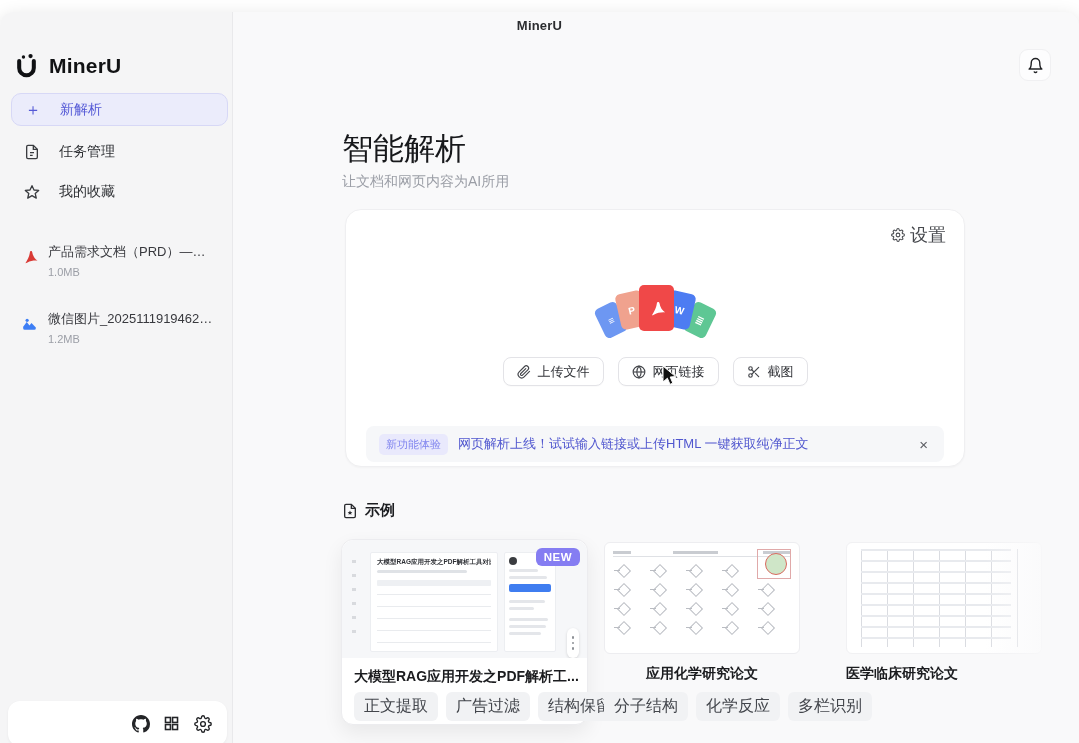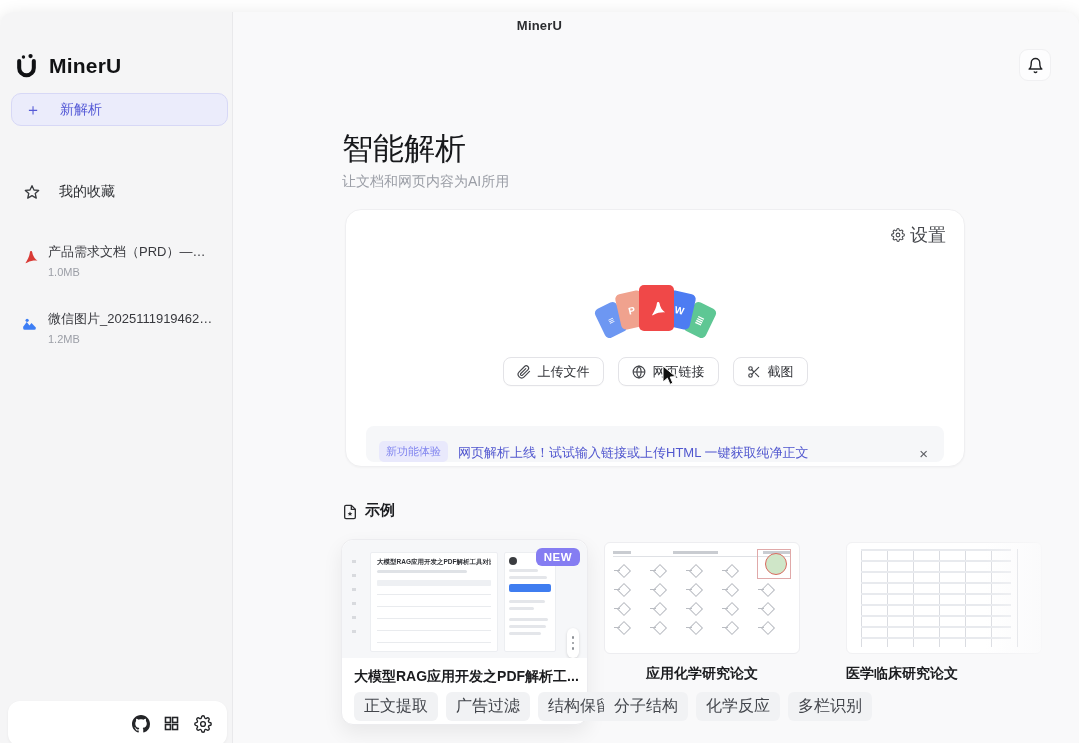--- a/index.html
+++ b/index.html
@@ -90,29 +90,29 @@
   }
   .pill-btn {
     display:flex; align-items:center; gap:7px; height:29px; padding:0 13px;
     background:#ffffff; border:1px solid #e3e3e7; border-radius:8px;
     font-size:13px; color:#303237; cursor:pointer; box-shadow:0 1px 1px rgba(0,0,0,.02);
   }
   .pill-btn .bic { width:14px; height:14px; color:#45474c; }
   .banner {
     position:absolute; left:20px; right:20px; top:216px; height:36px;
     background:#f6f7f9; border-radius:8px;
-    display:flex; align-items:flex-end; gap:10px; padding:0 13px;
+    display:flex; align-items:center; gap:10px; padding:0 13px;
   }
   .banner-badge {
     background:#e9e9fc; color:#8387ef; font-size:11px; padding:3px 7px; border-radius:5px; white-space:nowrap;
   }
   .banner-msg { font-size:13px; color:#5157cf; flex:1; white-space:nowrap; overflow:hidden; }
   .banner-close { font-size:15px; color:#5c5e64; cursor:pointer; padding:0 3px; }
 
-  .examples-head { position:absolute; left:342px; top:489px; display:flex; align-items:flex-end; gap:7px; }
+  .examples-head { position:absolute; left:342px; top:489px; display:flex; align-items:center; gap:7px; }
   .examples-head .ehic { width:16px; height:16px; color:#2c2d30; }
   .examples-title { font-size:15px; font-weight:700; color:#1c1d20; }
 
   .ex-card1 {
     position:absolute; left:341px; top:527px; width:247px; height:186px;
     background:#ffffff; border:1px solid #ececef; border-radius:12px;
     box-shadow:0 8px 20px rgba(0,0,0,.07); cursor:pointer;
   }
   .new-badge {
     position:absolute; top:8px; right:7px; z-index:5;
@@ -227,20 +227,30 @@
         </svg>
       </span>
       <span class="brand-name">MinerU</span>
     </div>
 
     <div class="nav-active">
       <span class="plus">＋</span>
       <span>新解析</span>
     </div>
 
+    <div class="nav-item" style="top:124px;">
+      <span class="nicon">
+        <svg width="16" height="16" viewBox="0 0 24 24" fill="none" stroke="currentColor" stroke-width="2">
+          <path d="M14 2H6a2 2 0 0 0-2 2v16a2 2 0 0 0 2 2h12a2 2 0 0 0 2-2V8z"></path>
+          <path d="M14 2v6h6"></path>
+            <path d="M9 13h6M9 17h4"></path>
+        </svg>
+      </span>
+      <span>任务管理</span>
+    </div>
 
     <div class="nav-item" style="top:164px;">
       <span class="nicon">
         <svg width="16" height="16" viewBox="0 0 24 24" fill="none" stroke="currentColor" stroke-width="2" stroke-linejoin="round">
           <polygon points="12 2.5 15 9 22 9.6 16.8 14.2 18.4 21.2 12 17.5 5.6 21.2 7.2 14.2 2 9.6 9 9"></polygon>
         </svg>
       </span>
       <span>我的收藏</span>
     </div>
 

